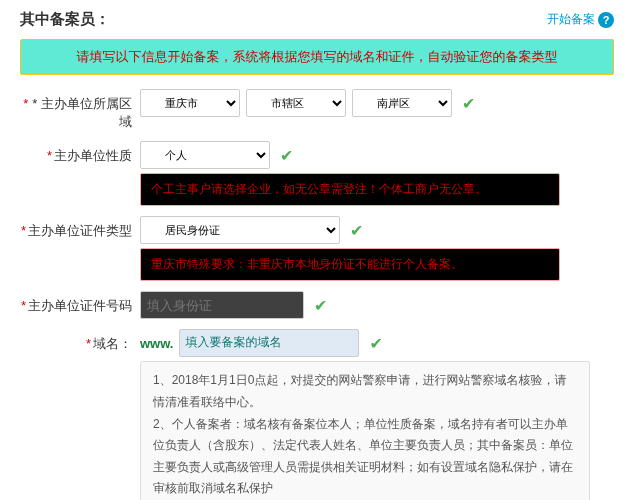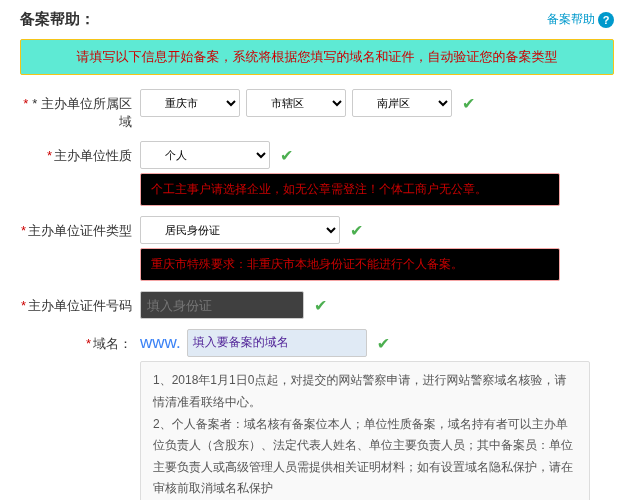--- a/index.html
+++ b/index.html
@@ -139,34 +139,34 @@
       background: #f9f9f9;
       border: 1px solid #ddd;
       padding: 8px 12px;
       font-size: 12px;
       color: #555;
       line-height: 1.8;
       max-width: 450px;
       border-radius: 2px;
     }
     .www-prefix {
-      font-size: 17px;
-      color: #3b82f6;
-      font-weight: normal;
+      font-size: 13px;
+      color: #15803d;
+      font-weight: bold;
     }
   </style>
 </head>
 <body>
 
 <div class="page-wrapper">
 
   <div class="page-header">
-    <span class="page-title">备案帮助：</span>
+    <span class="page-title">其中备案员：</span>
     <div class="help-link">
-      <span>备案帮助</span>
+      <span>开始备案</span>
       <span class="help-icon-circle">?</span>
     </div>
   </div>
 
   <div class="notice-banner">
     <span>请填写以下信息开始备案，系统将根据您填写的域名和证件，自动验证您的备案类型</span>
   </div>
 
   <div class="form-section">
 
@@ -238,21 +238,21 @@
 
     <div class="form-row">
       <div class="form-label">
         <span class="required">*</span><span>域名：</span>
       </div>
       <div class="form-content">
         <div class="form-inline">
           <span class="www-prefix">www.</span>
           <div style="position:relative; display:inline-block;">
             <input type="text" class="domain-input" style="background: rgb(224, 234, 245); color: rgb(170, 170, 170);" value="">
-            <span style="position:absolute; left:6px; top:5px; font-size:12px; color:#4c1d95; pointer-events:none;">填入要备案的域名</span>
+            <span style="position:absolute; left:6px; top:5px; font-size:12px; color:#0f766e; pointer-events:none;">填入要备案的域名</span>
           </div>
           <span class="green-check">✔</span>
         </div>
 
         <div class="notes-box">
           <div>1、2018年1月1日0点起，对提交的网站警察申请，进行网站警察域名核验，请情清准看联络中心。</div>
           <div>2、个人备案者：域名核有备案位本人；单位性质备案，域名持有者可以主办单位负责人（含股东）、法定代表人姓名、单位主要负责人员；其中备案员：单位主要负责人或高级管理人员需提供相关证明材料；如有设置域名隐私保护，请在审核前取消域名私保护</div>
           <div>3、每个网站只能报备一个域名，如多个域名指向同一网站，也需要分为多个网站报备；</div>
         </div>
       </div>

